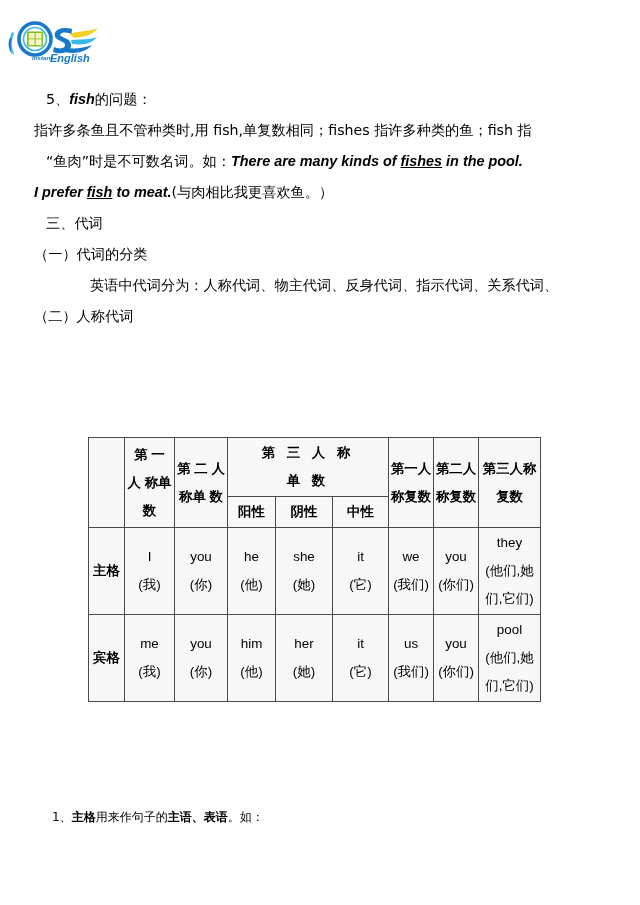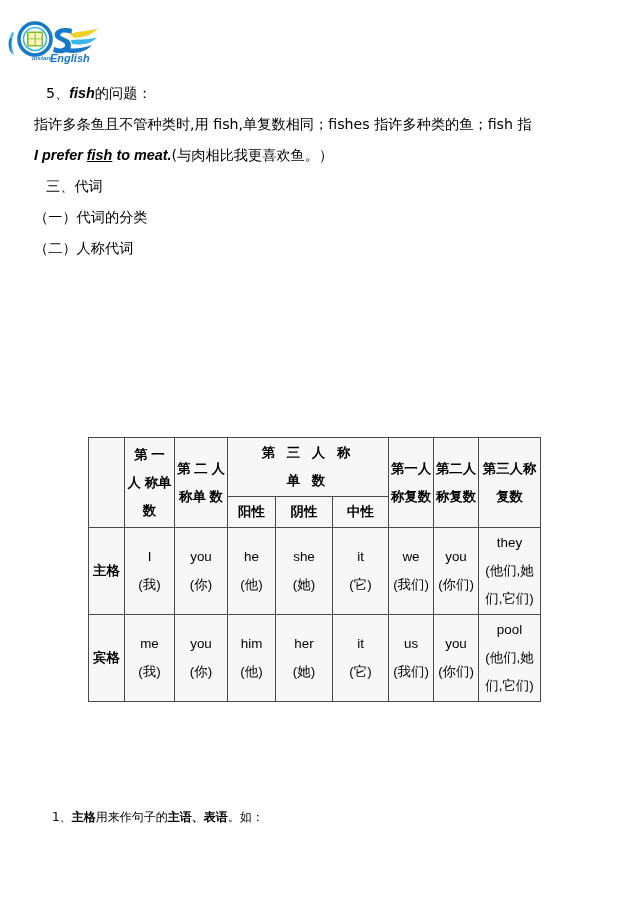--- a/index.html
+++ b/index.html
@@ -20,21 +20,21 @@
     left: 8px;
     top: 18px;
     width: 92px;
     height: 48px;
   }
 
   
   #doc {
     position: absolute;
     left: 0;
-    top: 78px;
+    top: 84px;
     width: 640px;
     padding: 0 24px 0 34px;
   }
 
   p.line {
     margin: 0 0 0 0;
     font-size: 14.2px;
     line-height: 31px;
     white-space: nowrap;
     letter-spacing: 0px;
@@ -137,30 +137,34 @@
 </div>
 
 <div id="doc">
 
   <p class="line ind1">
     <span class="cn">5、</span><span class="it-b">fish</span><span class="cn">的问题：</span>
   </p>
 
   <p class="line cn">指许多条鱼且不管种类时,用 fish,单复数相同；fishes  指许多种类的鱼；fish 指</p>
 
+  <p class="line ind1">
+    <span class="cn">“鱼肉”时是不可数名词。如：</span><span class="it-b">There are many kinds of </span><span class="it-b u">fishes</span><span class="it-b"> in the pool.</span>
+  </p>
 
 
   <p class="line">
     <span class="it-b">I prefer </span><span class="it-b u">fish</span><span class="it-b"> to meat.</span><span class="cn">(与肉相比我更喜欢鱼。）</span>
   </p>
 
   <p class="line ind1 heading cn">三、代词</p>
 
   <p class="line heading cn">（一）代词的分类</p>
 
+  <p class="line ind3 cn">英语中代词分为：人称代词、物主代词、反身代词、指示代词、关系代词、</p>
 
 
   <p class="line heading cn">（二）人称代词</p>
 
 
 </div>
 
 <div id="pronoun-table-wrap">
   <table class="pt">
     <colgroup>

